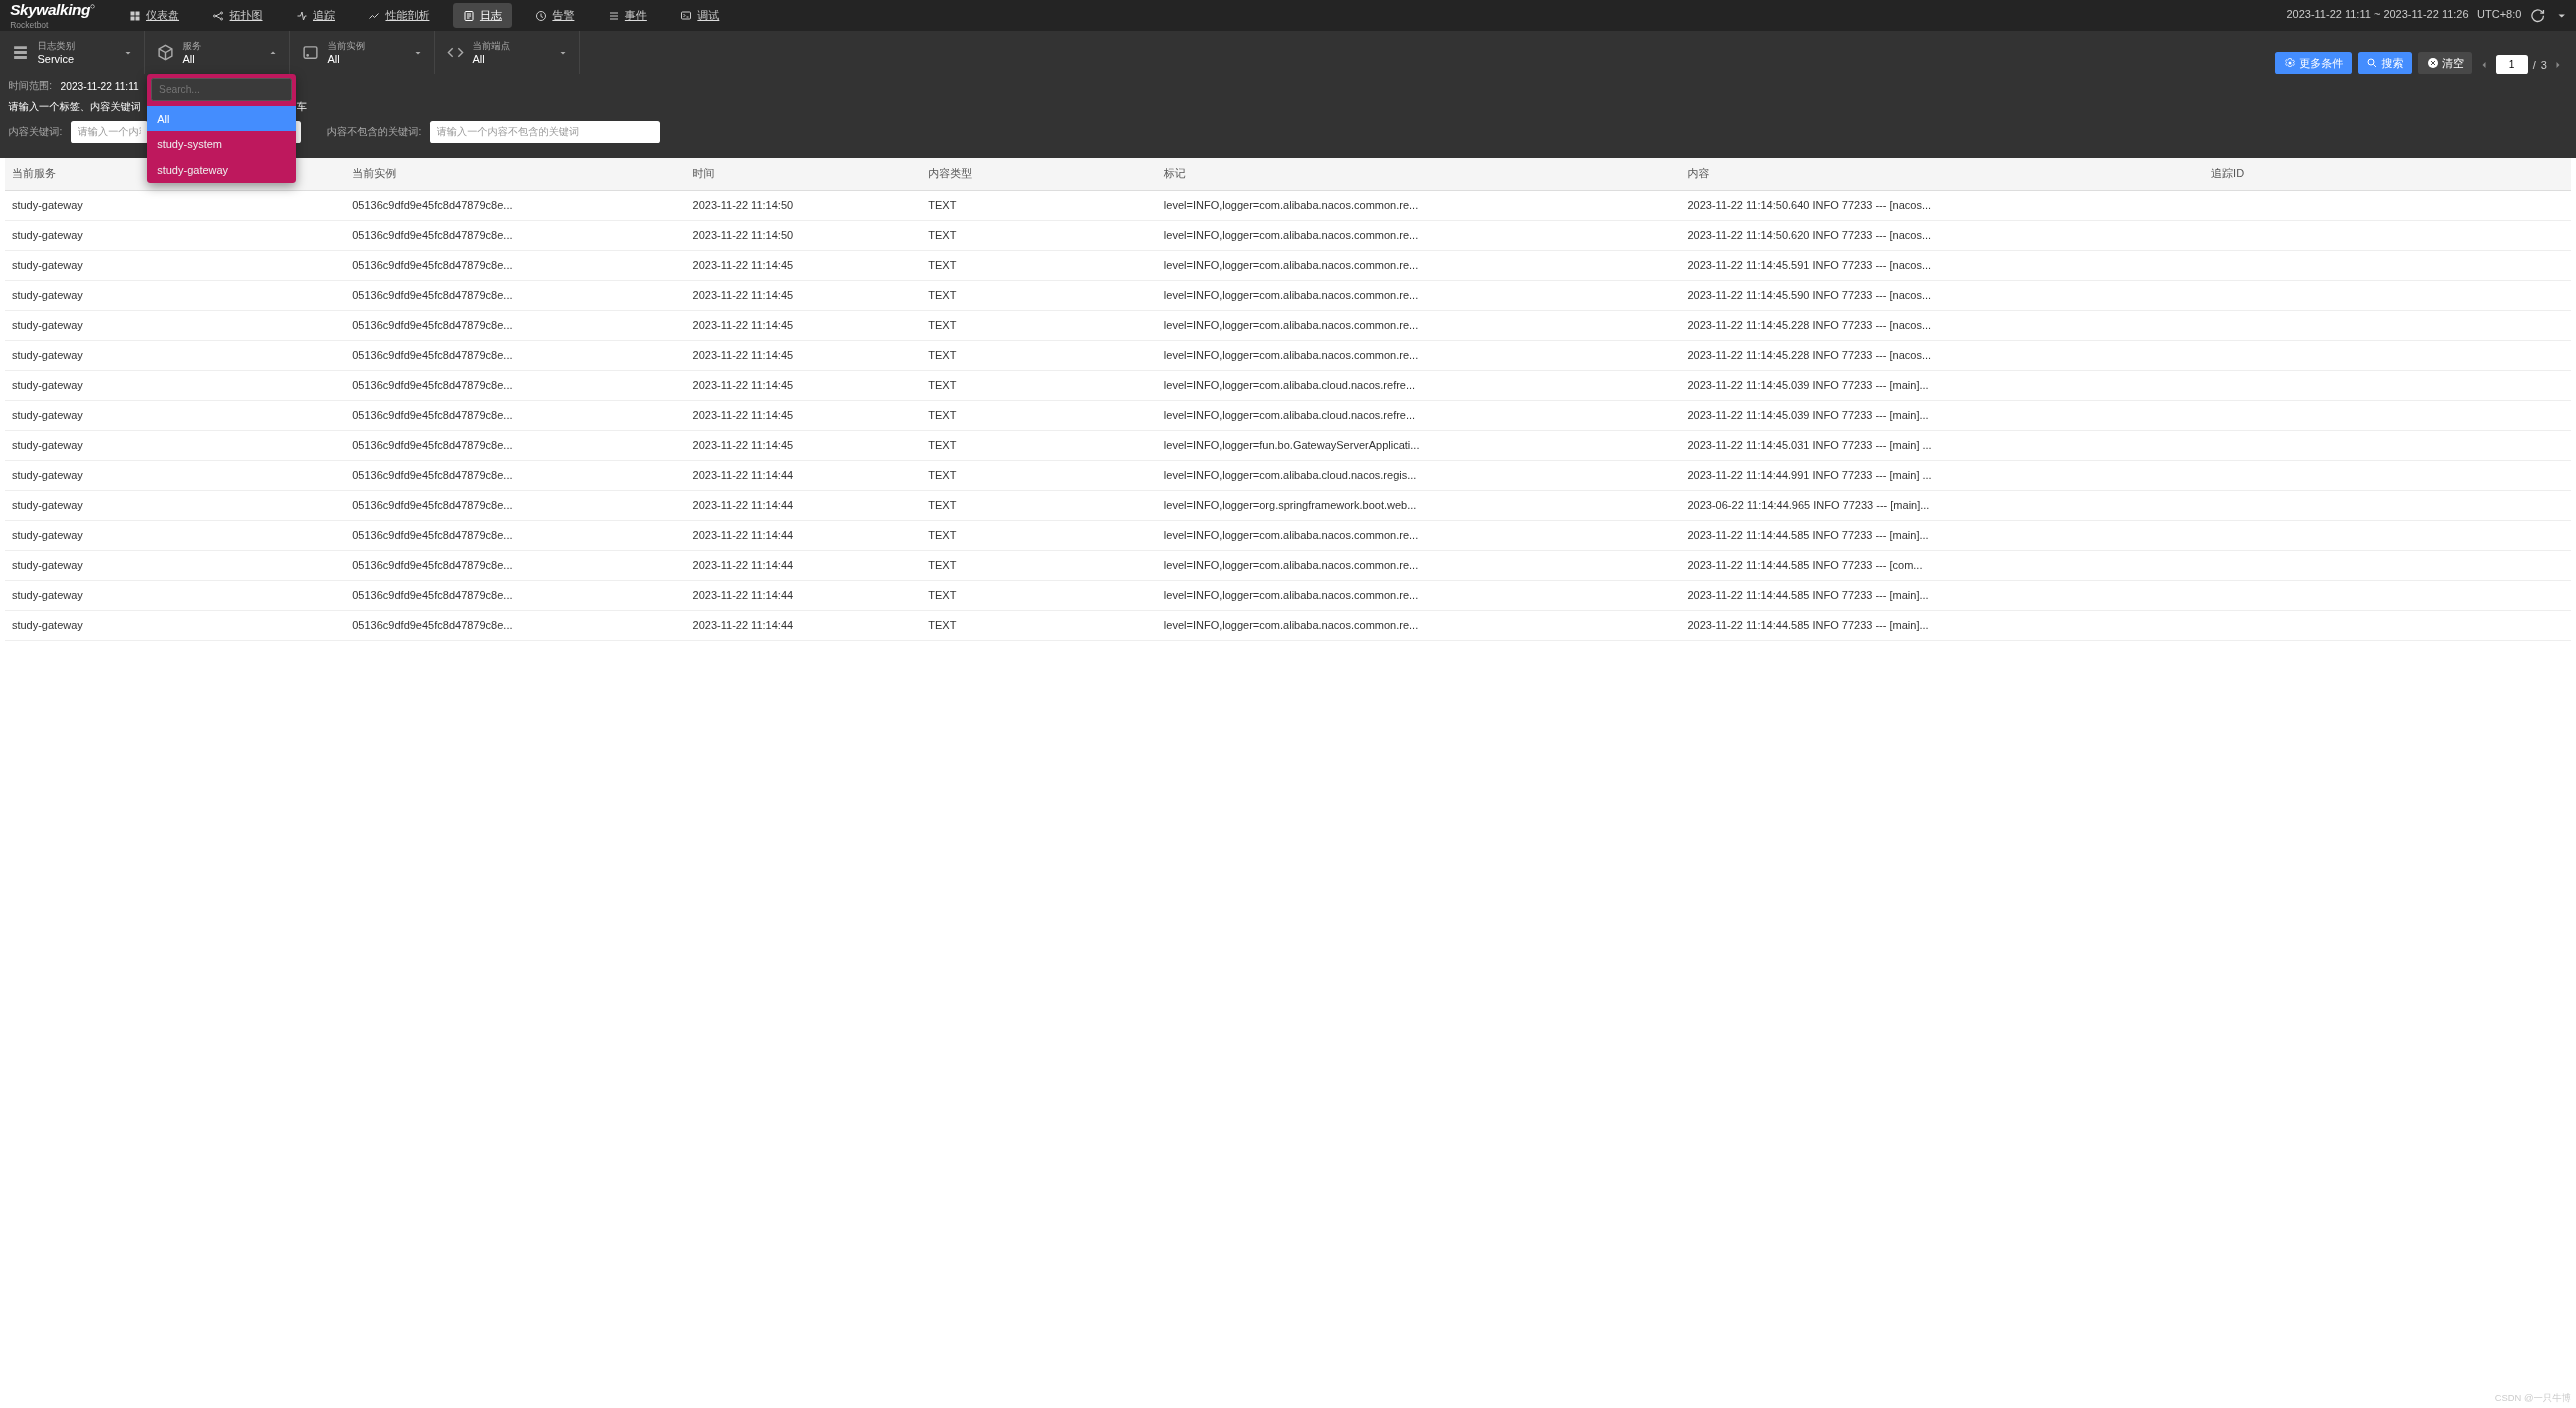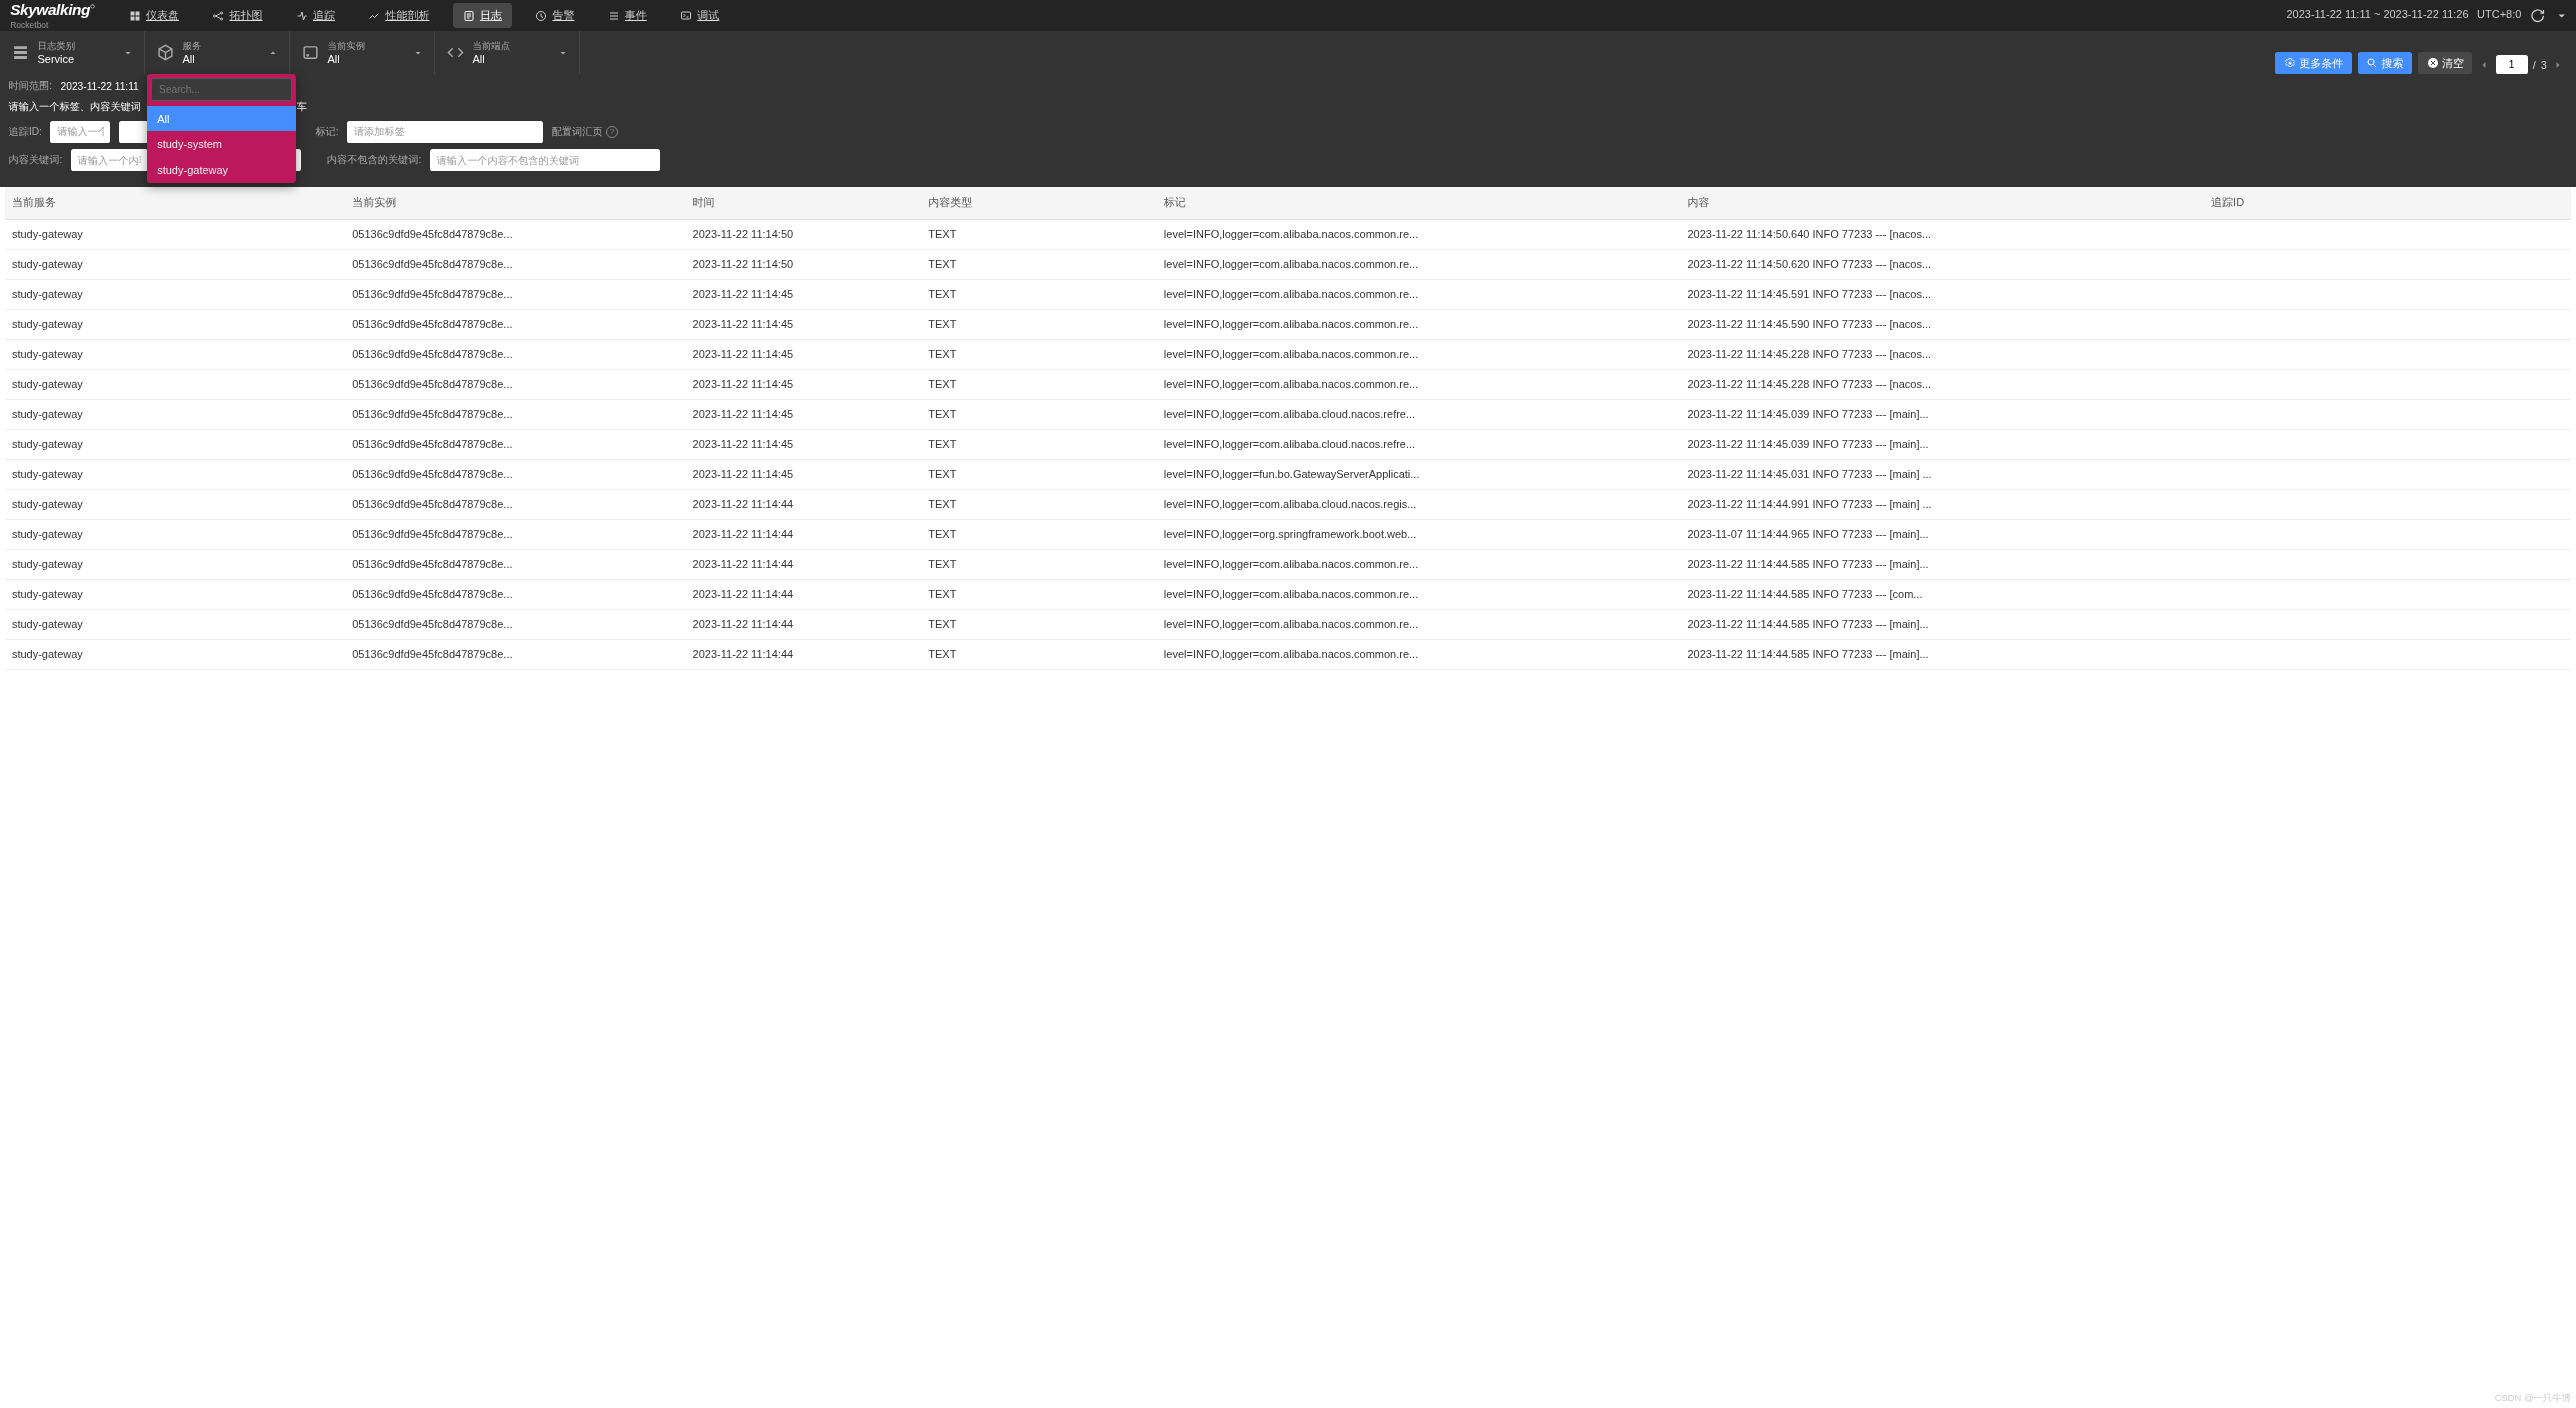--- a/index.html
+++ b/index.html
@@ -271,31 +271,20 @@
 <div class="queryarea">
   <div class="qrow">
     <label>时间范围:</label>
     <span class="timestr">2023-11-22 11:11</span>
   </div>
   <div class="qrow">
     <span class="prompt"><span>请输入一个标签、内容关键词</span></span>
     <span style="margin-left:137px;" class="prompt">回车</span>
   </div>
   <div class="qrow">
-    <label>追踪ID:</label>
-    <input class="txtin" style="width: 60px;" placeholder="请输入一个">
-    <input class="txtin" style="width: 171px; background: rgb(255, 255, 255);">
-    <label style="margin-left:17px">标记:</label>
-    <input class="txtin bigin" placeholder="请添加标签" style="">
-    <span class="taglink">
-      <span>配置词汇页</span>
-      <span class="qcircle">?</span>
-    </span>
-  </div>
-  <div class="qrow">
     <label>内容关键词:</label>
     <input class="txtin" style="width: 77px;" placeholder="请输入一个内容">
     <input class="txtin" style="width: 145px;">
     <label style="margin-left:17px">内容不包含的关键词:</label>
     <input class="txtin" style="width: 230px;" placeholder="请输入一个内容不包含的关键词">
   </div>
 </div>
 
 <div class="tablewrap">
   <table>
@@ -409,21 +398,21 @@
           <td>level=INFO,logger=com.alibaba.cloud.nacos.regis...</td>
           <td>2023-11-22 11:14:44.991 INFO 77233 --- [main] ...</td>
           <td></td>
         </tr>
         <tr>
           <td>study-gateway</td>
           <td>05136c9dfd9e45fc8d47879c8e...</td>
           <td>2023-11-22 11:14:44</td>
           <td>TEXT</td>
           <td>level=INFO,logger=org.springframework.boot.web...</td>
-          <td>2023-11-07 11:14:44.965 INFO 77233 --- [main]...</td>
+          <td>2023-06-22 11:14:44.965 INFO 77233 --- [main]...</td>
           <td></td>
         </tr>
         <tr>
           <td>study-gateway</td>
           <td>05136c9dfd9e45fc8d47879c8e...</td>
           <td>2023-11-22 11:14:44</td>
           <td>TEXT</td>
           <td>level=INFO,logger=com.alibaba.nacos.common.re...</td>
           <td>2023-11-22 11:14:44.585 INFO 77233 --- [main]...</td>
           <td></td>

